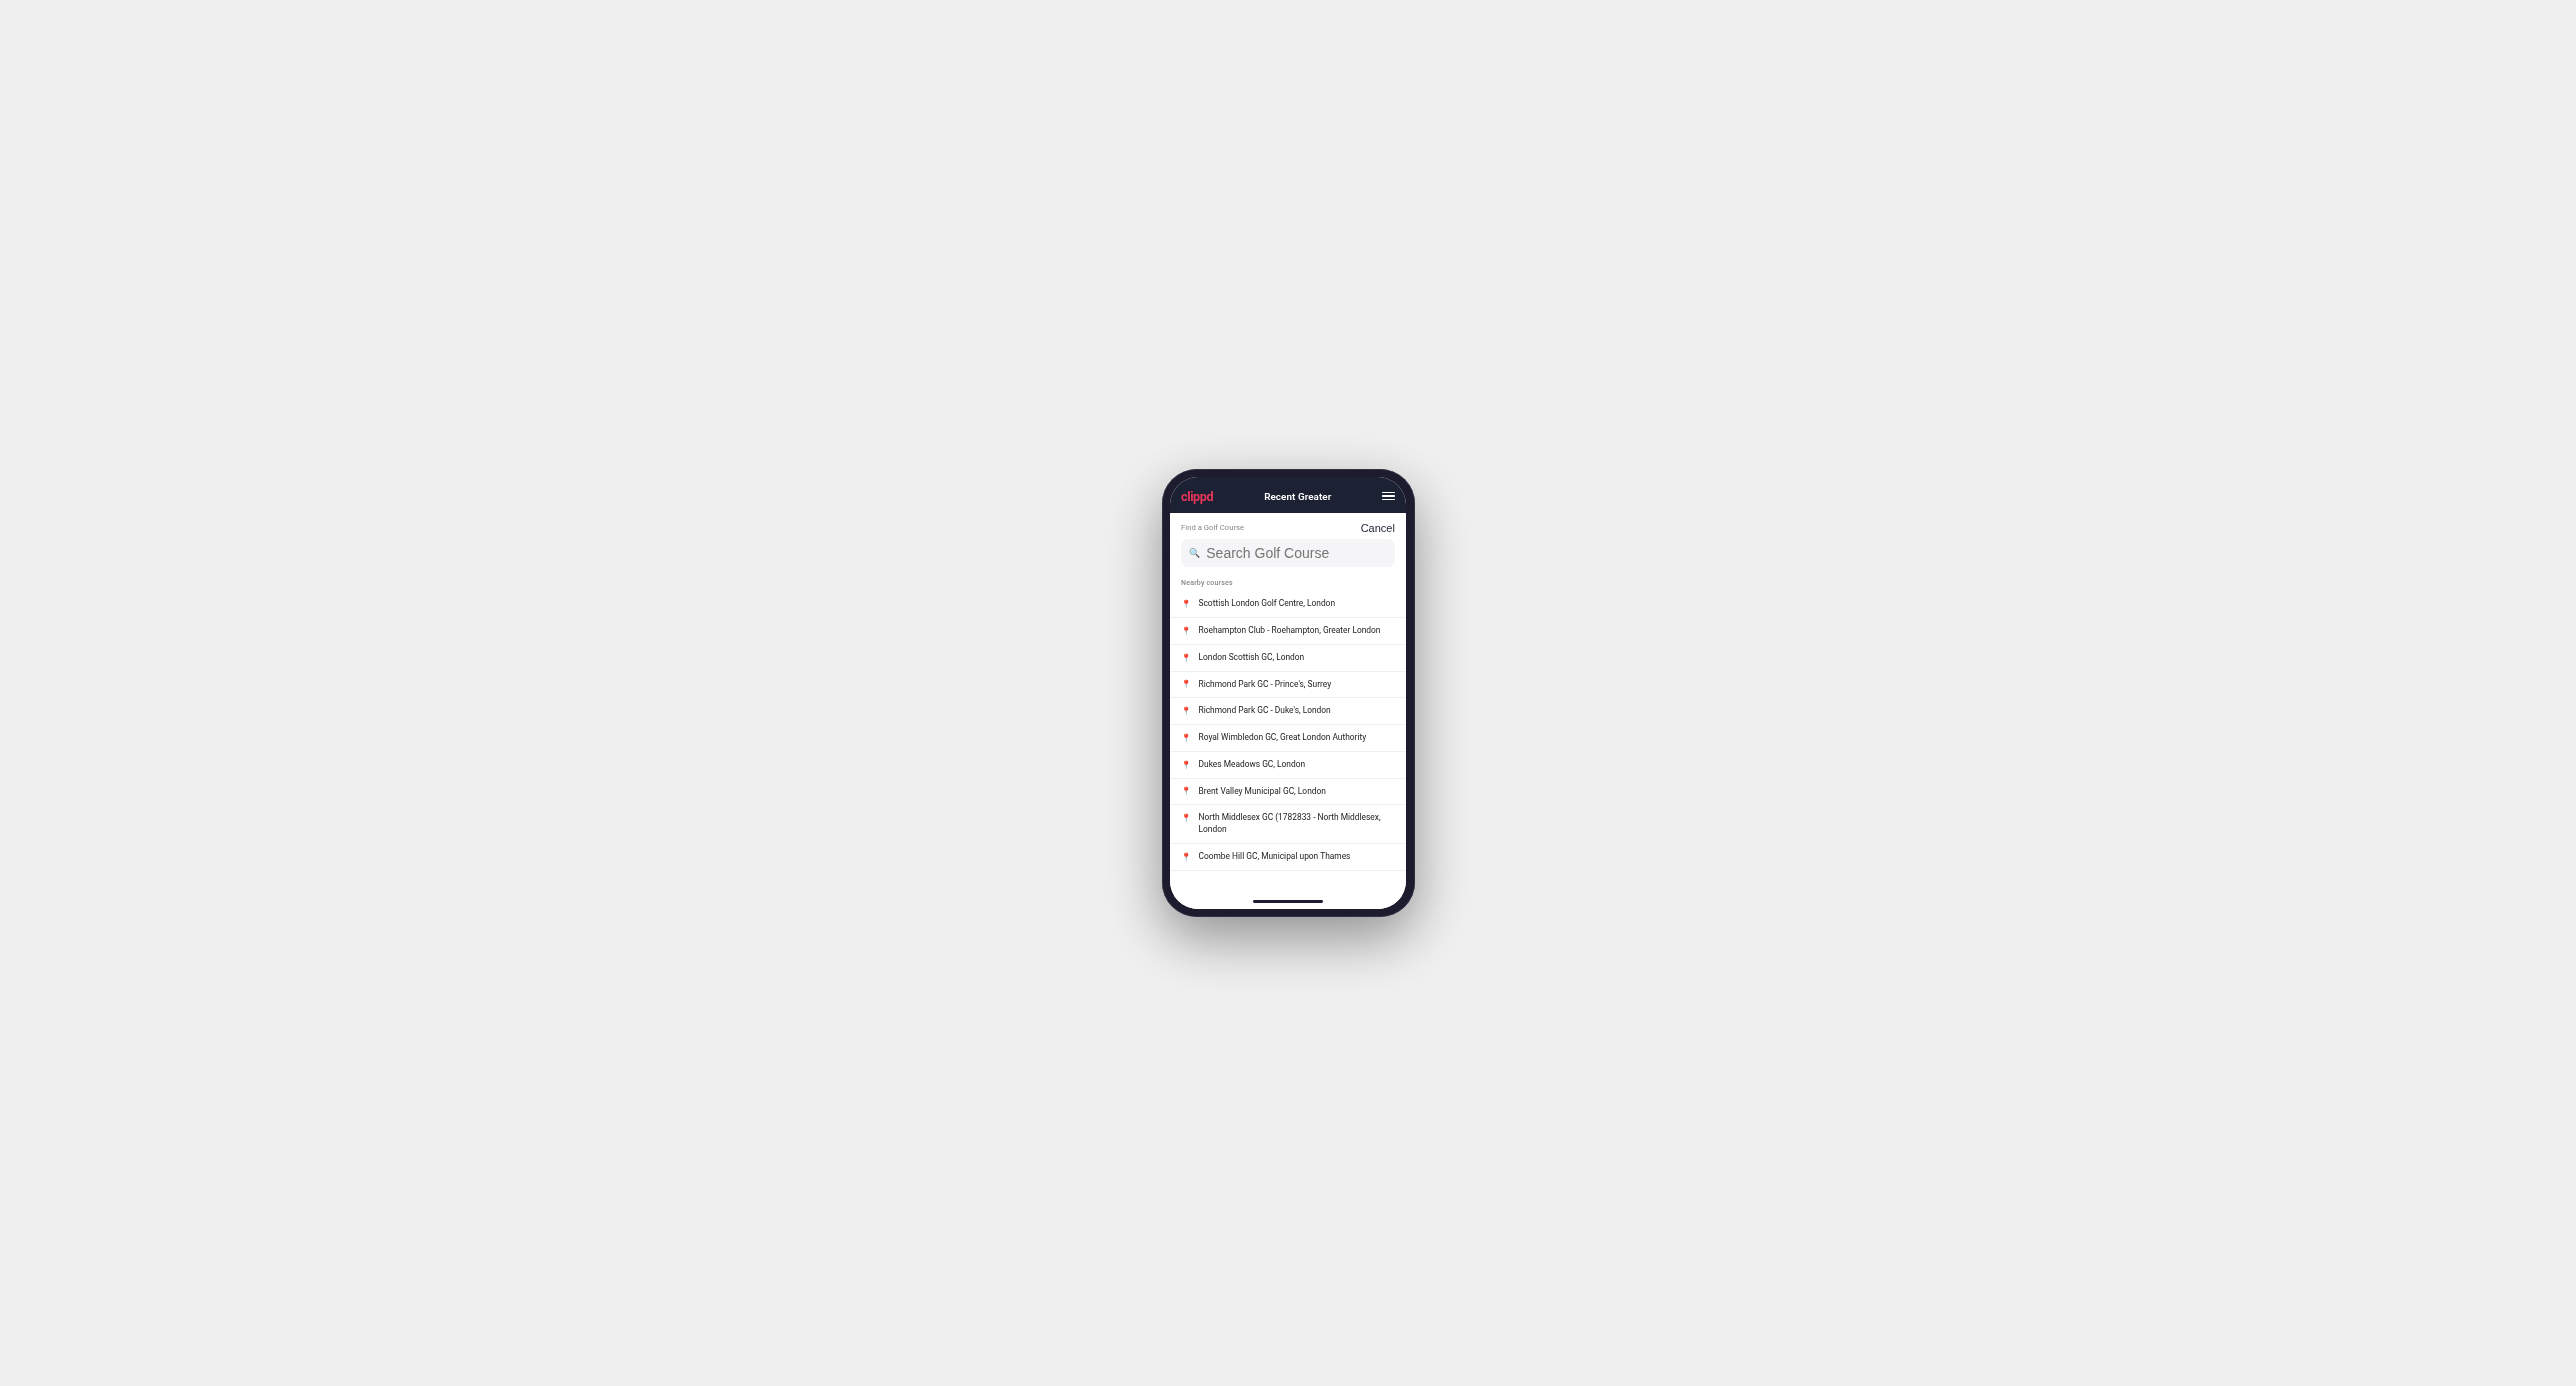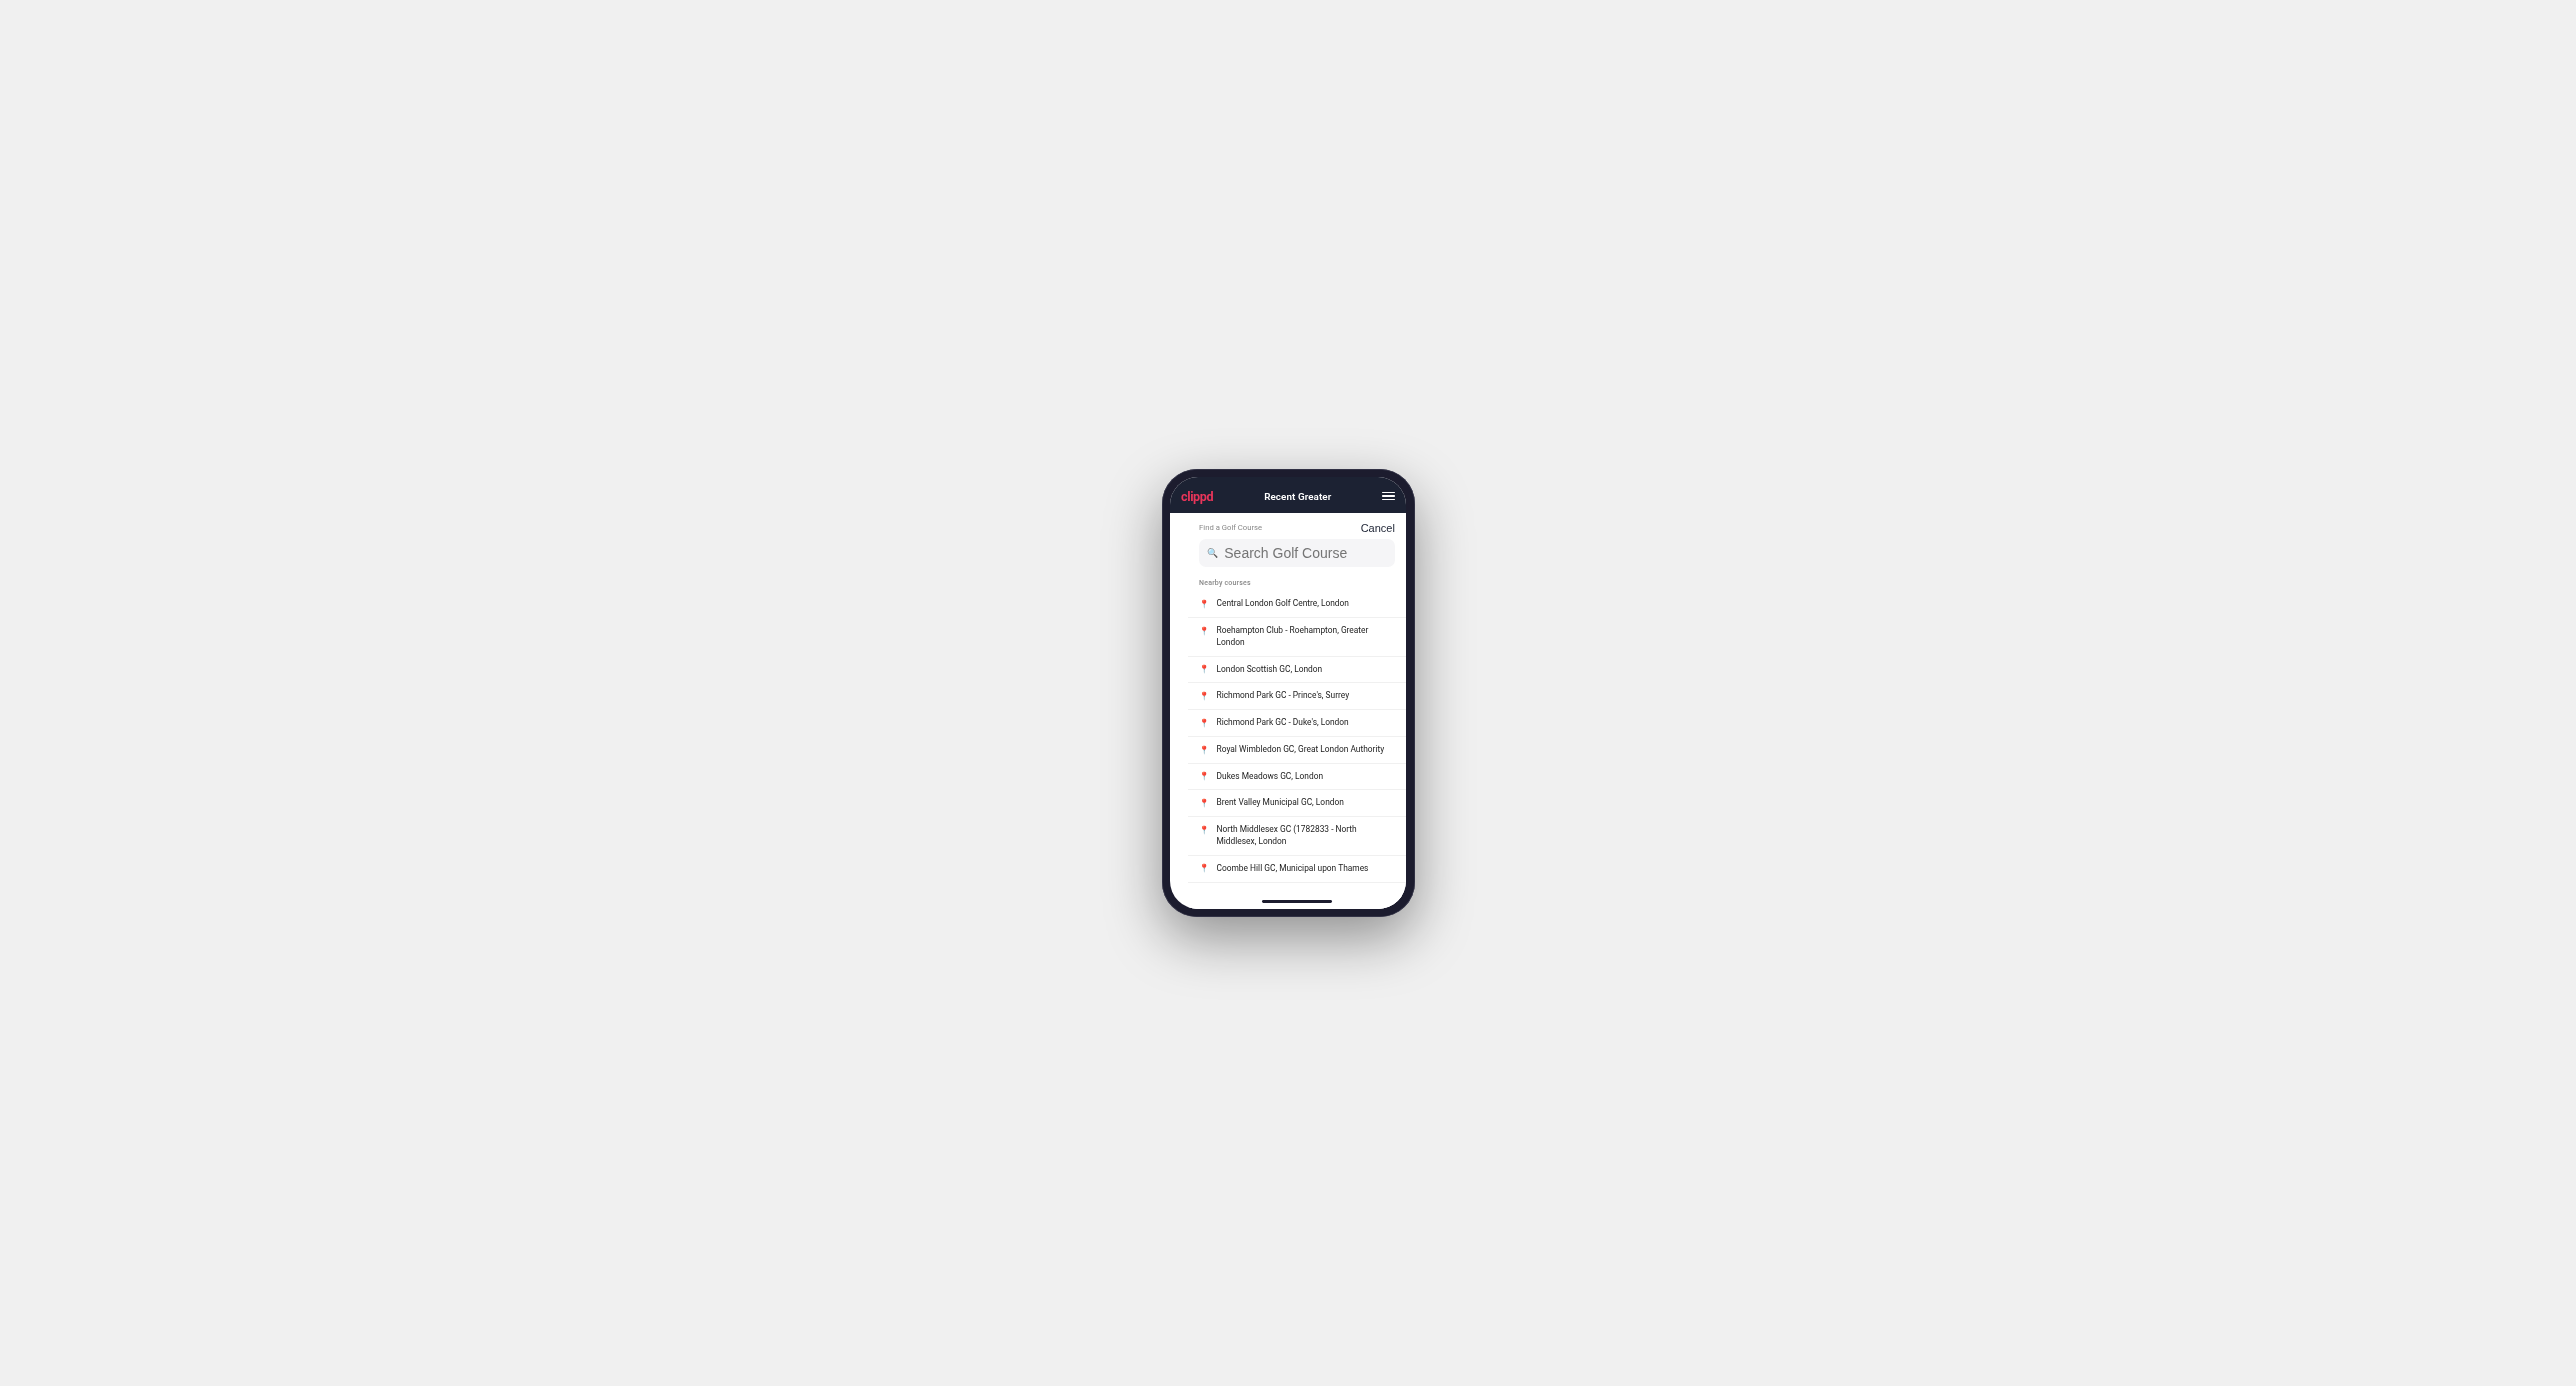--- a/index.html
+++ b/index.html
@@ -72,21 +72,20 @@
       border-radius: 0.7px;
     }
 
     
     .content {
       flex: 1;
       background: #ffffff;
       display: flex;
       flex-direction: column;
       overflow: hidden;
-      margin-left: 18px;
     }
 
     
     .find-header {
       display: flex;
       justify-content: space-between;
       align-items: center;
       padding: 8.4px 11.2px 5.6px;
       flex-shrink: 0;
     }
@@ -217,21 +216,21 @@
           <span class="search-icon-wrap">🔍</span>
           <input class="search-input" type="text" placeholder="Search Golf Course" style="">
         </div>
       </div>
 
       <div class="courses-section">
         <div class="section-label">Nearby courses</div>
 
         <div class="course-item">
           <span class="pin-icon">📍</span>
-          <span class="course-name">Central London Golf Centre, London</span>
+          <span class="course-name">Scottish London Golf Centre, London</span>
         </div>
 
         <div class="course-item">
           <span class="pin-icon">📍</span>
           <span class="course-name">Roehampton Club - Roehampton, Greater London</span>
         </div>
 
         <div class="course-item">
           <span class="pin-icon">📍</span>
           <span class="course-name">London Scottish GC, London</span>

